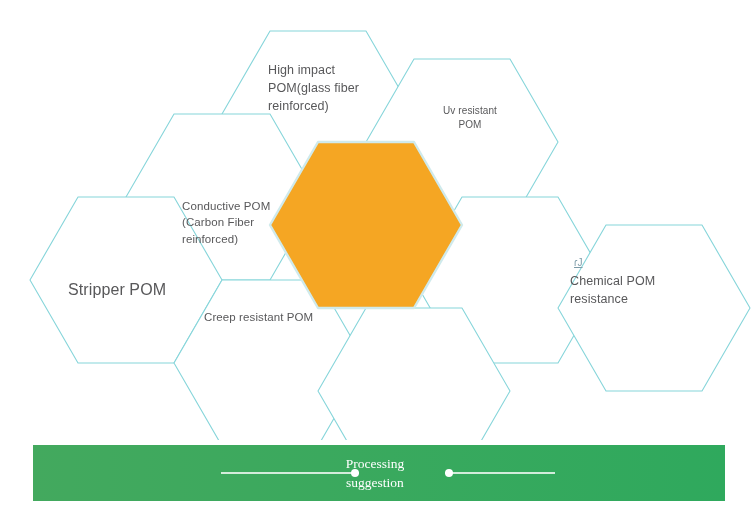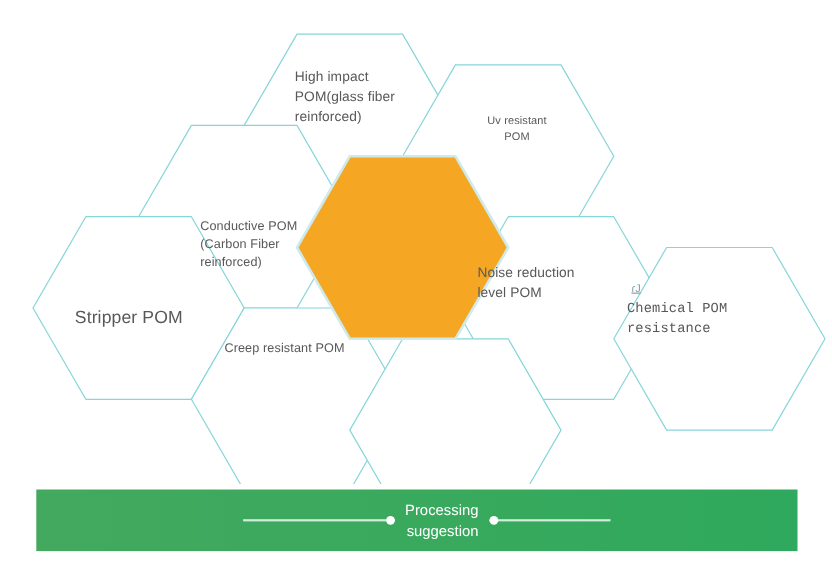--- a/index.html
+++ b/index.html
@@ -48,21 +48,21 @@
   }
   .hex-label.center-label {
     color: #ffffff;
   }
 
   .lbl-high-impact   { left: 268px; top: 62px;  width: 120px; font-size: 12.5px; }
   .lbl-uv            { left: 404px; top: 104px; width: 132px; font-size: 10px; text-align: center; }
   .lbl-conductive    { left: 182px; top: 162px; width: 112px; font-size: 11.5px; margin-top: 36px; }
   .lbl-center        { left: 308px; top: 190px; width: 112px; font-size: 12.5px; }
   .lbl-noise         { left: 434px; top: 240px; width: 120px; font-size: 12.5px; }
-  .lbl-chemical      { left: 570px; top: 273px; width: 118px; font-size: 12.5px; font-family: Liberation Mono, monospace; }
+  .lbl-chemical      { left: 570px; top: 273px; width: 118px; font-size: 12.5px; }
   .lbl-chem-mark     { left: 574px; top: 256px; width: 30px; font-size: 10px; color: #7c9ba8; text-decoration: underline; }
   .lbl-stripper      { left: 68px;  top: 268px; width: 150px; font-size: 16px; margin-top: 11px; }
   .lbl-creep         { left: 204px; top: 309px; width: 140px; font-size: 11.5px; }
   .lbl-highflow      { left: 334px; top: 343px; width: 150px; font-size: 15px; }
 
   
   #footer-bar {
     position: absolute;
     left: 33px;
     top: 445px;
@@ -107,22 +107,23 @@
 
   #footer-title {
     position: absolute;
     left: 282px;
     top: 50%;
     transform: translateY(-50%);
     width: 120px;
     color: #ffffff;
     font-size: 13.5px;
     line-height: 1.42;
-    text-align: right;
+    text-align: center;
     white-space: pre-line;
+    font-family: Liberation Serif, serif;
   }
 </style>
 </head>
 <body>
 
 <div id="stage">
 
   <div id="honeycomb">
     <svg viewBox="0 0 756 440" xmlns="http://www.w3.org/2000/svg">
       <defs>
@@ -155,22 +156,20 @@
 POM(glass fiber
 reinforced)</div>
 
     <div class="hex-label lbl-uv">Uv resistant
 POM</div>
 
     <div class="hex-label lbl-conductive">Conductive POM
 (Carbon Fiber
 reinforced)</div>
 
-    <div class="hex-label lbl-noise">Noise reduction
-level POM</div>
 
     <div class="hex-label lbl-chem-mark">ɾJ</div>
     <div class="hex-label lbl-chemical">Chemical POM
 resistance</div>
 
     <div class="hex-label lbl-stripper">Stripper POM</div>
 
     <div class="hex-label lbl-creep">Creep resistant POM</div>
 
 

